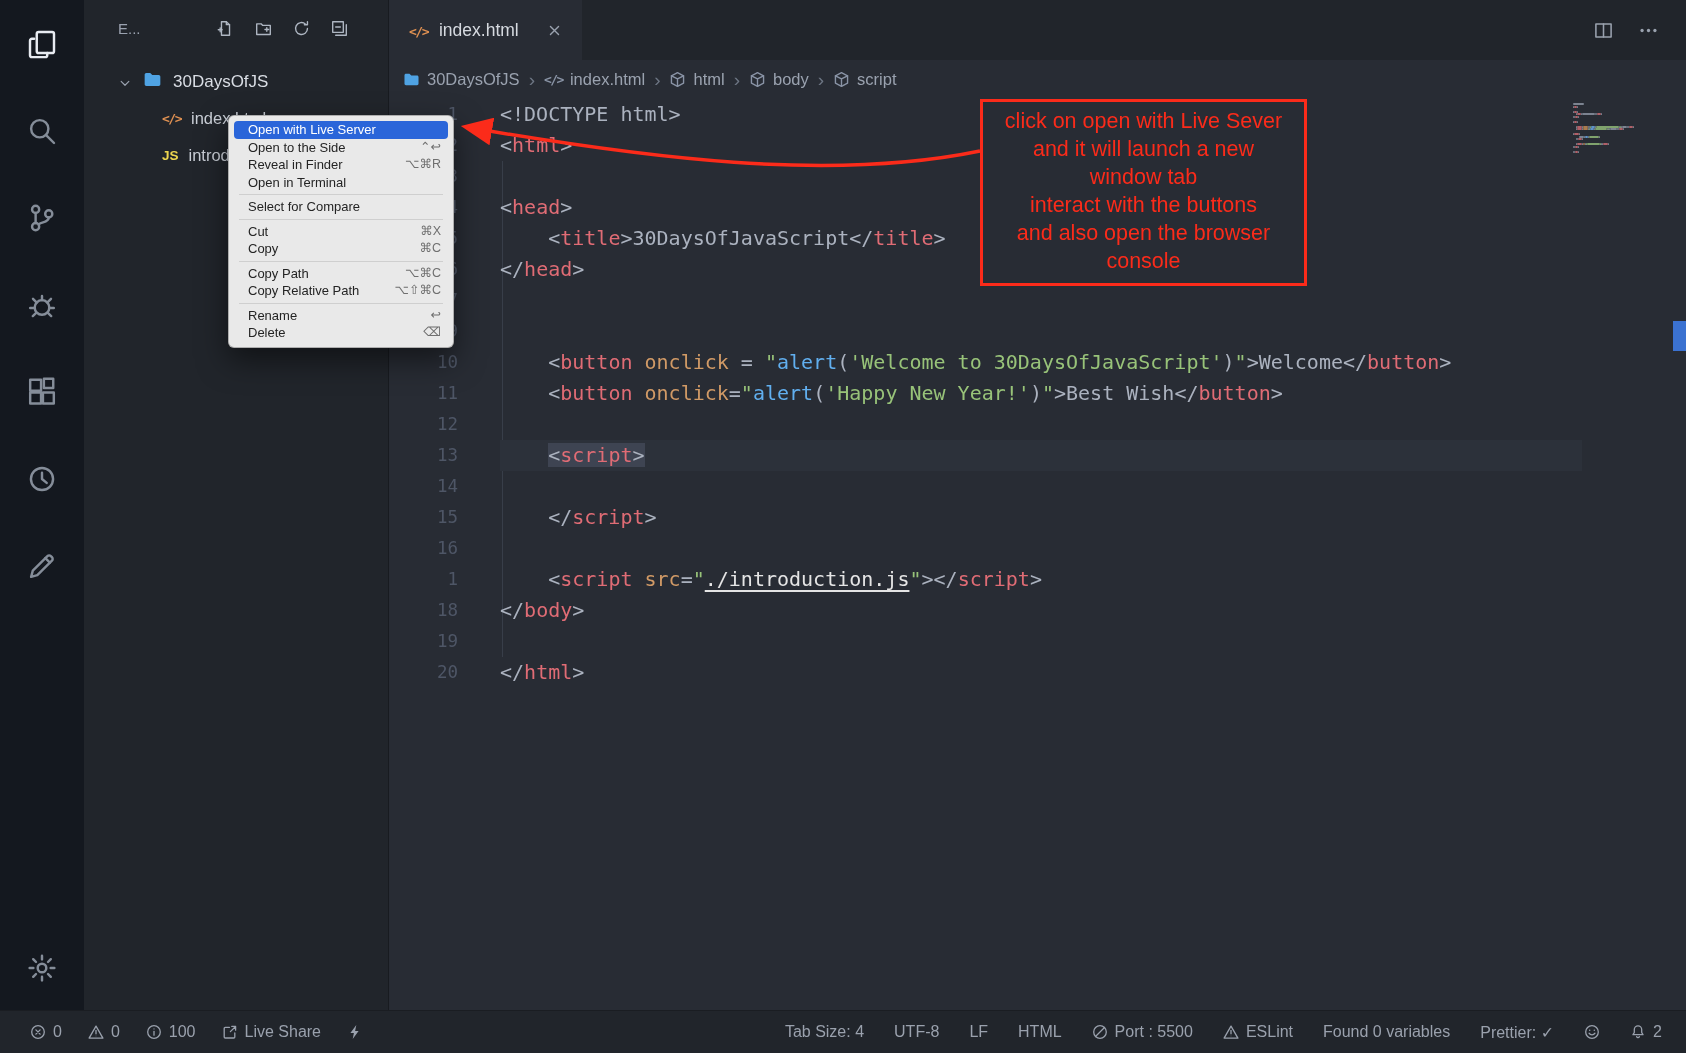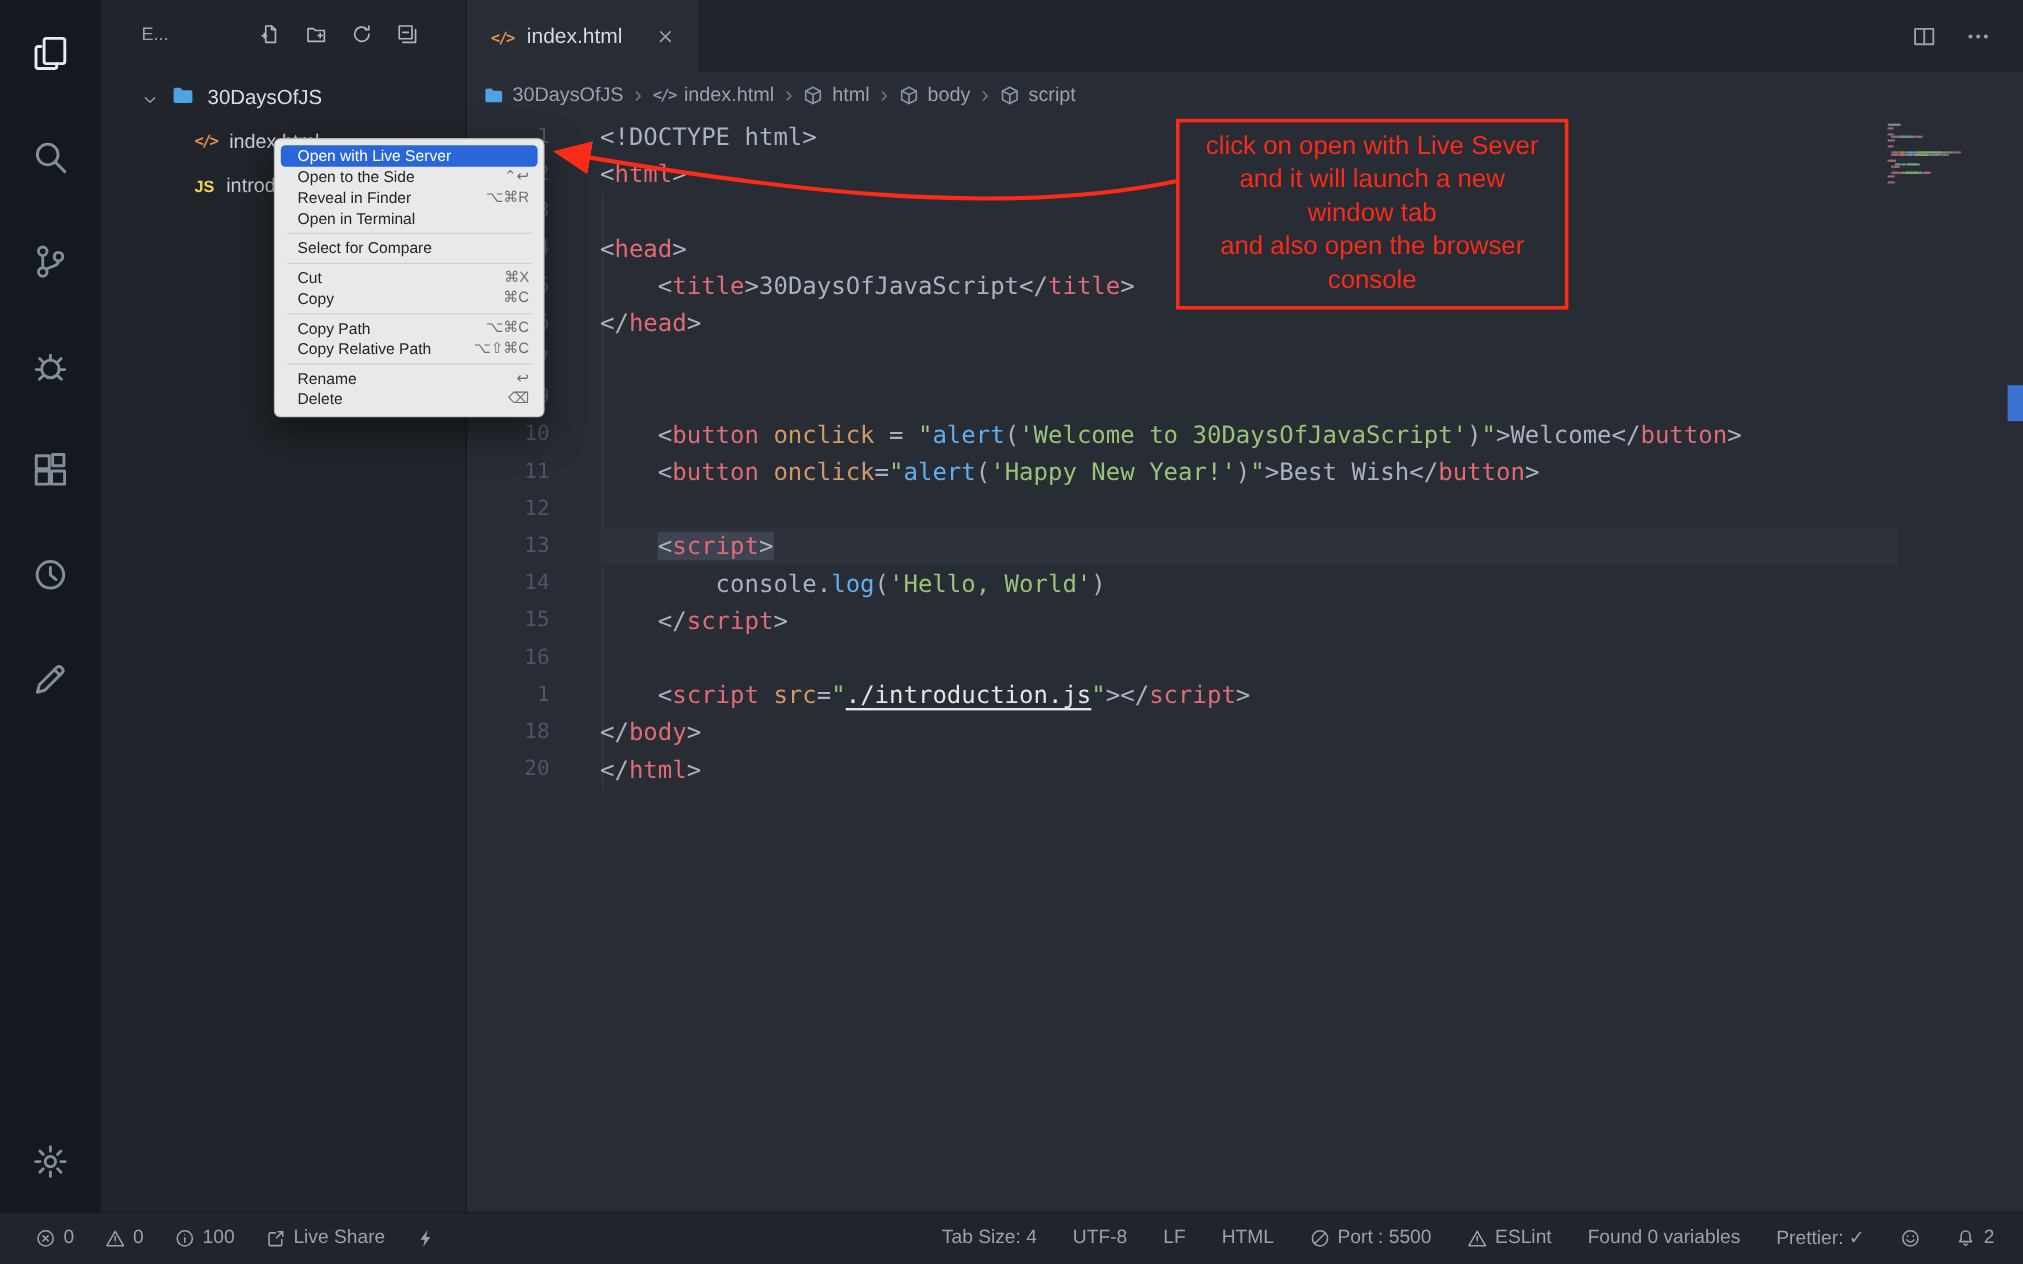--- a/index.html
+++ b/index.html
@@ -357,37 +357,40 @@
             <div class="line">
               <span class="num">12</span>
               <span class="code"></span>
             </div>
             <div class="line current">
               <span class="num">13</span>
               <span class="code"><span class="tok-p">    </span><span class="tok-p tokbg">&lt;</span><span class="tok-t tokbg">script</span><span class="tok-p tokbg">&gt;</span></span>
             </div>
             <div class="line">
               <span class="num">14</span>
-              <span class="code"><span class="tok-p">        console</span><span class="tok-p">.</span><span class="tok-f">log</span><span class="tok-p">(</span><span class="tok-s">'Hello, World'</span><span class="tok-p">)</span></span>
             </div>
             <div class="line">
               <span class="num">15</span>
               <span class="code"><span class="tok-p">    &lt;/</span><span class="tok-t">script</span><span class="tok-p">&gt;</span></span>
             </div>
             <div class="line">
               <span class="num">16</span>
               <span class="code"></span>
             </div>
             <div class="line">
               <span class="num">1</span>
               <span class="code"><span class="tok-p">    &lt;</span><span class="tok-t">script</span><span class="tok-p"> </span><span class="tok-a">src</span><span class="tok-p">=</span><span class="tok-s">"</span><span class="tok-u">./introduction.js</span><span class="tok-s">"</span><span class="tok-p">&gt;</span><span class="tok-p">&lt;/</span><span class="tok-t">script</span><span class="tok-p">&gt;</span></span>
             </div>
             <div class="line">
               <span class="num">18</span>
               <span class="code"><span class="tok-p">&lt;/</span><span class="tok-t">body</span><span class="tok-p">&gt;</span></span>
+            </div>
+            <div class="line">
+              <span class="num">19</span>
+              <span class="code"></span>
             </div>
             <div class="line">
               <span class="num">20</span>
               <span class="code"><span class="tok-p">&lt;/</span><span class="tok-t">html</span><span class="tok-p">&gt;</span></span>
             </div>
           </div>
         <div id="minimap">
             <div class="mm-line">
               <i style="margin-left:0.0px;width:11.3px;background:#8b93a1"></i>
             </div>
@@ -663,20 +666,21 @@
       <div class="cm-item">
         <span class="cm-label">Delete</span>
         <span class="cm-short">⌫</span>
       </div>
     </div>
 
   <div id="annotation-box">
       <div class="ann-line">click on open with Live Sever</div>
       <div class="ann-line">and it will launch a new</div>
       <div class="ann-line">window tab</div>
+      <div class="ann-line">interact with the buttons</div>
       <div class="ann-line">and also open the browser</div>
       <div class="ann-line">console</div>
     </div>
 
   <svg id="arrow-svg" width="1686" height="1053">
     <defs>
       <marker id="ah" markerWidth="9" markerHeight="8" refX="7.5" refY="4" orient="auto">
         <path d="M0 0L9 4L0 8z" fill="#fb2b1a"></path>
       </marker>
     </defs>

